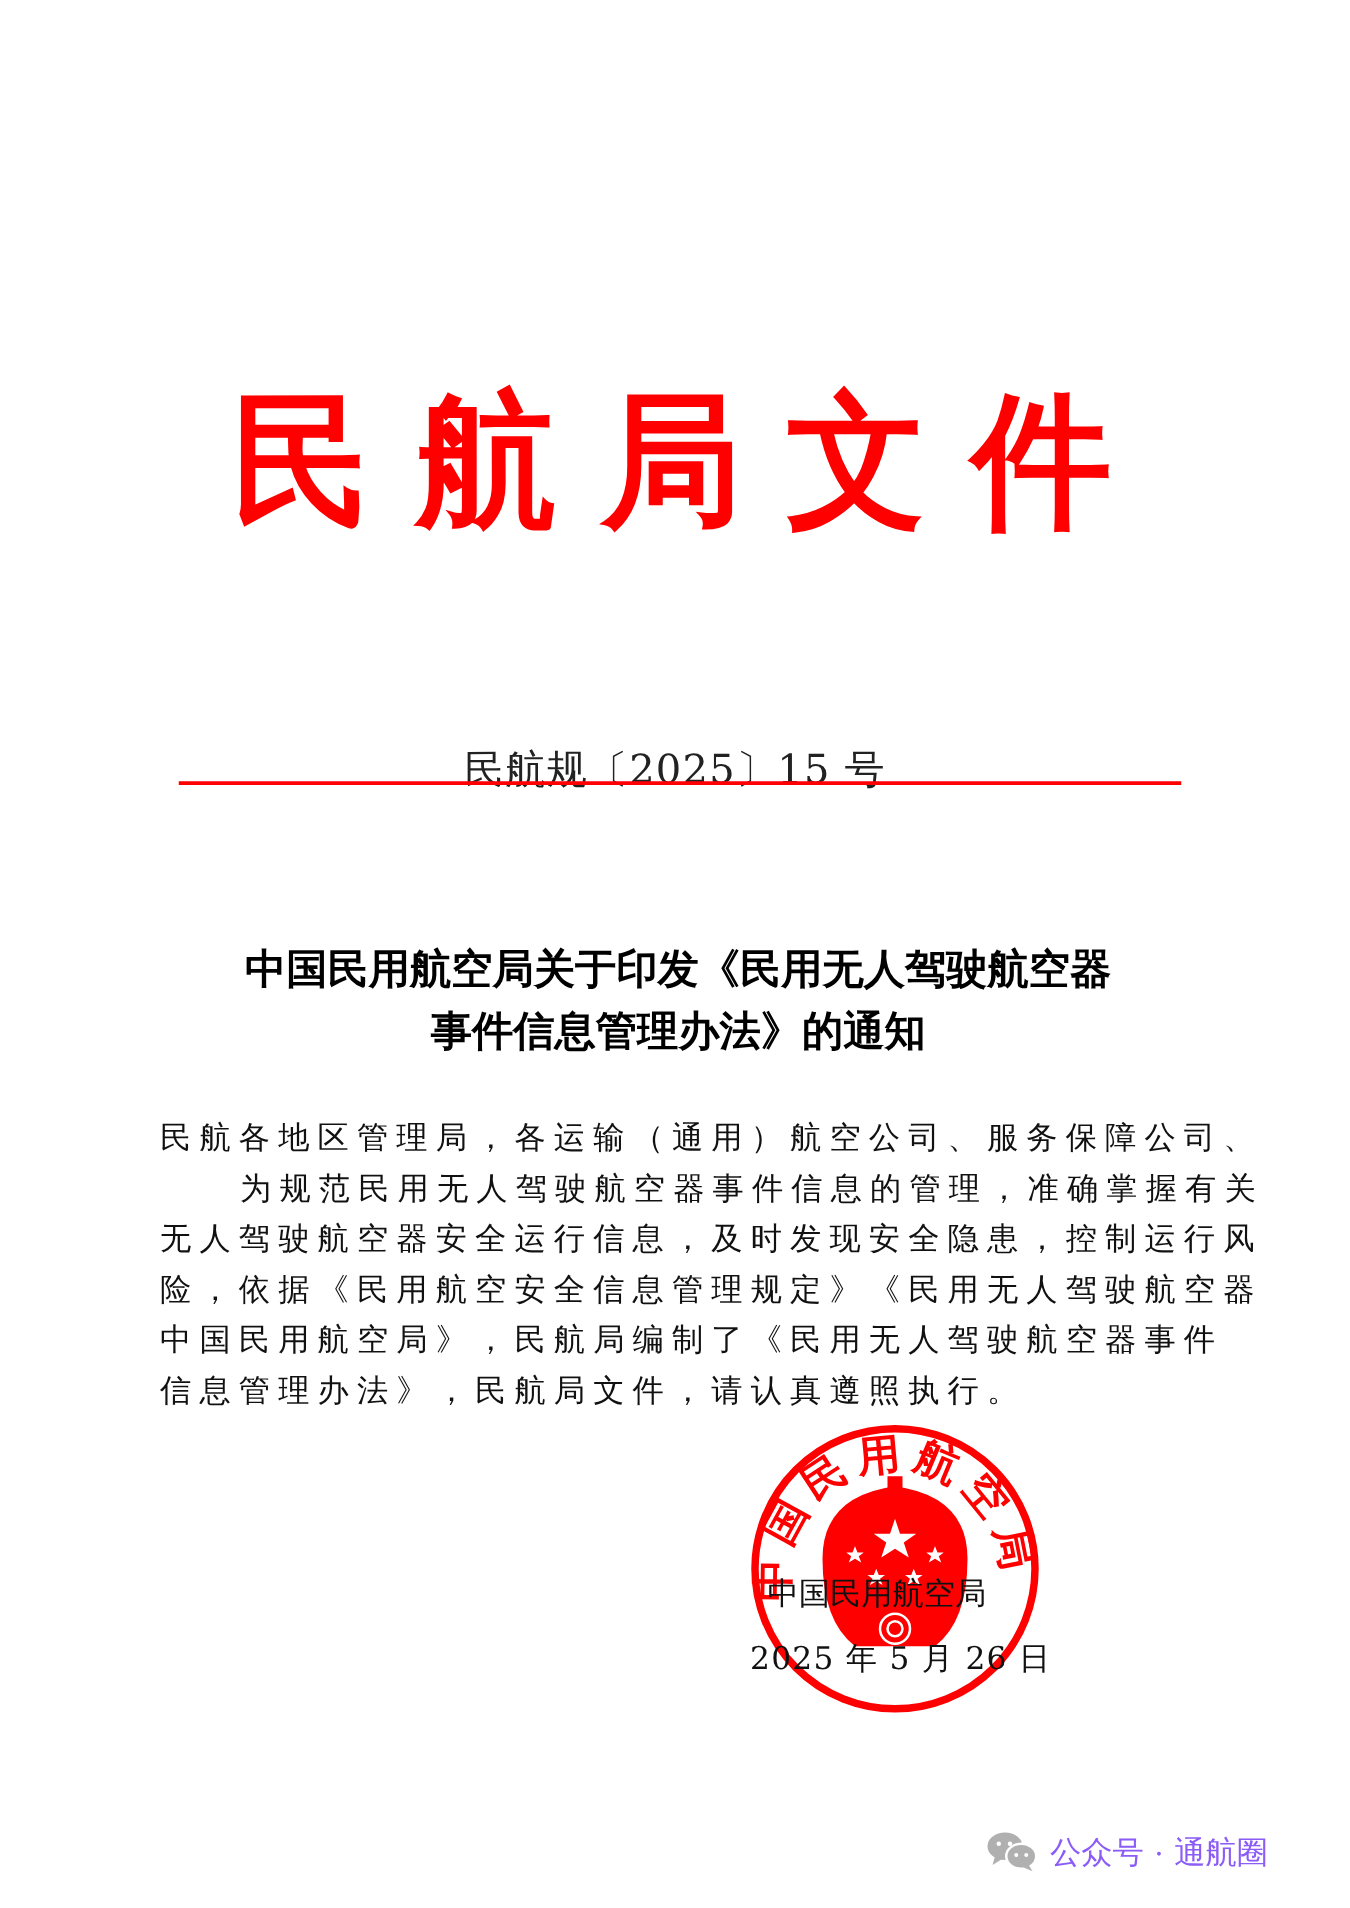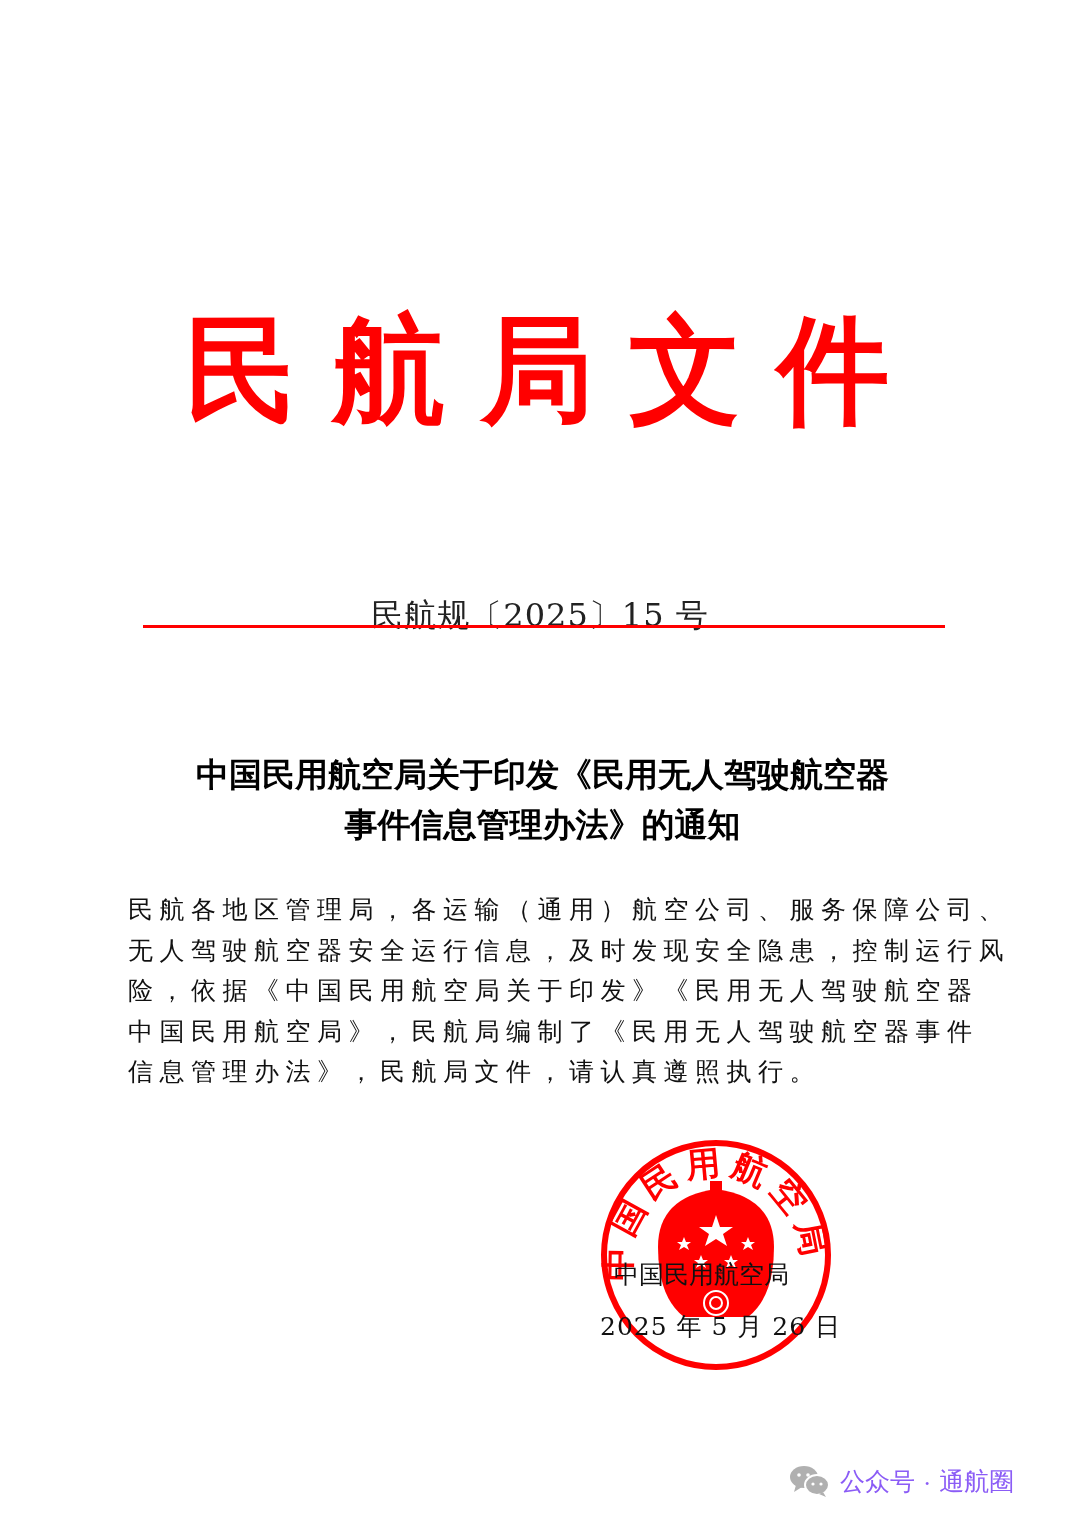--- a/index.html
+++ b/index.html
@@ -38,22 +38,23 @@
 
 <div class="redline"></div>
 
 <div class="title">
   <div>中国民用航空局关于印发《民用无人驾驶航空器</div>
   <div>事件信息管理办法》的通知</div>
 </div>
 
 <div class="body">
   <span class="line">民航各地区管理局，各运输（通用）航空公司、服务保障公司、</span>
+  <span class="line indent">为规范民用无人驾驶航空器事件信息的管理，准确掌握有关</span>
   <span class="line">无人驾驶航空器安全运行信息，及时发现安全隐患，控制运行风</span>
-  <span class="line">险，依据《中国民用航空局关于印发》《民用无人驾驶航空器</span>
+  <span class="line">险，依据《民用航空安全信息管理规定》《民用无人驾驶航空器</span>
   <span class="line">中国民用航空局》，民航局编制了《民用无人驾驶航空器事件</span>
   <span class="line">信息管理办法》，民航局文件，请认真遵照执行。</span>
 </div>
 
 <svg class="seal" viewBox="0 0 236 236" xmlns="http://www.w3.org/2000/svg">
   <defs>
     <path id="sealArc" d="M 36 150 A 86 86 0 1 1 200 150"></path>
   </defs>
   <circle cx="118" cy="118" r="112" fill="none" stroke="#ff0000" stroke-width="6"></circle>
   <text font-family="DejaVu Sans, sans-serif" font-size="34" font-weight="bold" fill="#ff0000" letter-spacing="8">

